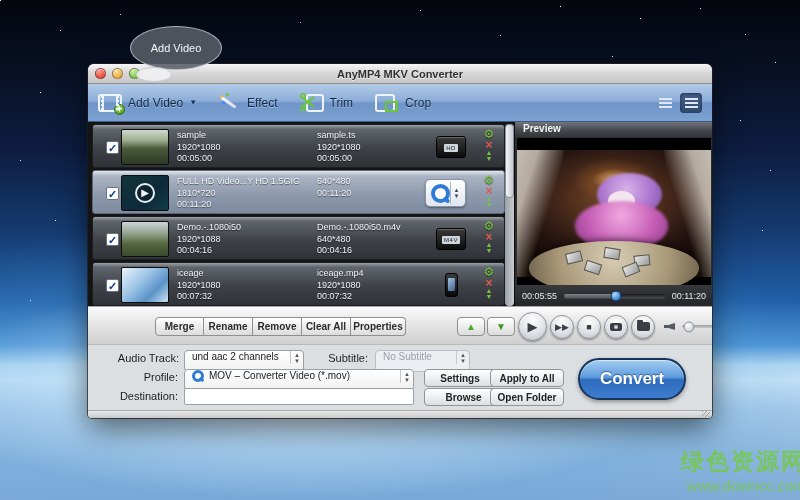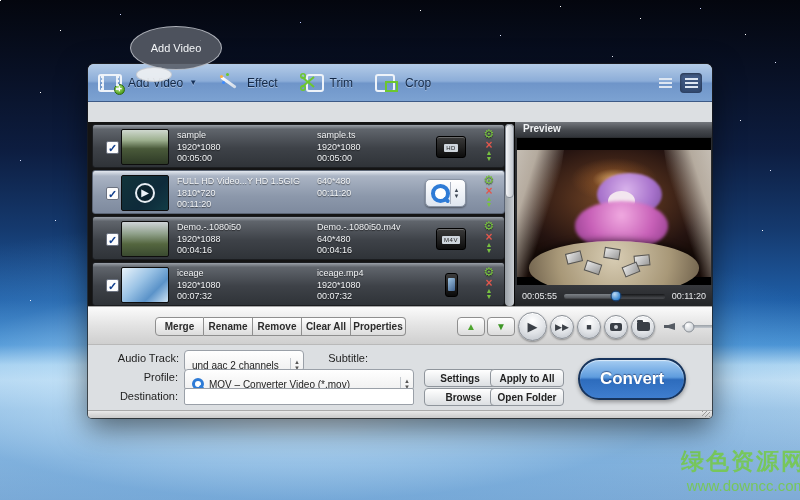--- a/index.html
+++ b/index.html
@@ -171,21 +171,21 @@
   .spk { position:relative; width:7px; height:7px; background:#555b63; margin-left:6px;
     clip-path:polygon(0 30%, 40% 30%, 100% 0, 100% 100%, 40% 70%, 0 70%); width:11px; }
   .vol { position:relative; width:46px; height:3px; background:linear-gradient(180deg,#9aa0a6,#c4c9cf); border-radius:2px; margin-left:4px; }
   .vol .knob { position:absolute; left:15%; top:50%; transform:translate(-50%,-50%); width:11px; height:11px; border-radius:50%;
     background:radial-gradient(circle at 35% 30%, #ffffff, #d6dade 60%, #aab0b7); border:1px solid #8a9097; }
 
   
   .settings { position:absolute; left:0; top:281px; width:624px; height:65px; background:#dcdfe2; font-size:11px; color:#1e1e1e; }
   .lbl { position:absolute; width:90px; text-align:right; }
   .combo { position:absolute; height:22px; background:linear-gradient(180deg,#ffffff,#f0f0f0); border:1px solid #9aa0a8; border-radius:4px;
-    display:flex; align-items:flex-end; padding:0 3px 0 7px; font-size:10px; color:#222; }
+    display:flex; align-items:flex-start; padding:0 3px 0 7px; font-size:10px; color:#222; }
   .combo .stepper { margin-left:auto; color:#555; font-size:6px; line-height:6px; display:flex; flex-direction:column; align-items:center;
     border-left:1px solid #c3c8ce; padding-left:3px; height:13px; justify-content:center;}
   .combo.disabled { background:#eceff1; color:#9aa0a6; border-color:#b8bec5; }
   .mbtn { position:absolute; height:18px; border:1px solid #8f959c; border-radius:4px; background:linear-gradient(180deg,#ffffff,#dcdfe2);
     font-family:inherit; font-size:10px; color:#222; font-weight:bold; padding:0; }
   .dest { position:absolute; height:17px; background:#fff; border:1px solid #9aa0a8; border-radius:2px; }
   .qmini { width:12px; height:12px; border-radius:50%; border:3px solid #2e7bd6; background:#fff; margin-right:5px; flex:none; position:relative;}
   .qmini::after { content:""; position:absolute; right:-3px; bottom:-2px; width:5px; height:3px; background:#2e7bd6; border-radius:1px; transform:rotate(40deg); }
   .convert { position:absolute; left:490px; top:13px; width:108px; height:42px; border-radius:21px;
     border:2px solid #17345c; background:linear-gradient(180deg,#a6cdf2 0%,#5e9cde 45%,#2d6cbd 52%,#3f7ecf 100%);
@@ -208,20 +208,28 @@
   </div>
   <div class="balloon-tail"></div>
 
   <div class="watermark">
     <div class="wm1">绿色资源网</div>
     <div class="wm2">www.downcc.com</div>
   </div>
 
   <div class="window">
 
+    <div class="titlebar">
+      <div class="lights">
+        <span class="light red"></span>
+        <span class="light yellow"></span>
+        <span class="light green"></span>
+      </div>
+      <span class="title">AnyMP4 MKV Converter</span>
+    </div>
 
     <div class="toolbar">
       <div class="tool">
         <span class="film">
             <span class="badge-add">+</span>
           </span>
         <span>Add Video</span>
         <span class="caret">▼</span>
       </div>
       <div class="tool">
@@ -441,20 +449,27 @@
     <div class="settings">
       <span class="lbl" style="left:1px;top:7px;">Audio Track:</span>
       <span class="combo" style="left:96px;top:5px;width:120px;">
         <span>und aac 2 channels</span>
         <span class="stepper">
             <span>▲</span>
             <span>▼</span>
           </span>
       </span>
       <span class="lbl" style="left:225px;top:7px;width:55px;">Subtitle:</span>
+      <span class="combo disabled" style="left:287px;top:5px;width:95px;">
+        <span>No Subtitle</span>
+        <span class="stepper">
+            <span>▲</span>
+            <span>▼</span>
+          </span>
+      </span>
 
       <span class="lbl" style="left:0;top:26px;">Profile:</span>
       <span class="combo" style="left:96px;top:24px;width:230px;">
         <span class="qmini"></span>
         <span>MOV – Converter Video (*.mov)</span>
         <span class="stepper">
             <span>▲</span>
             <span>▼</span>
           </span>
       </span>

